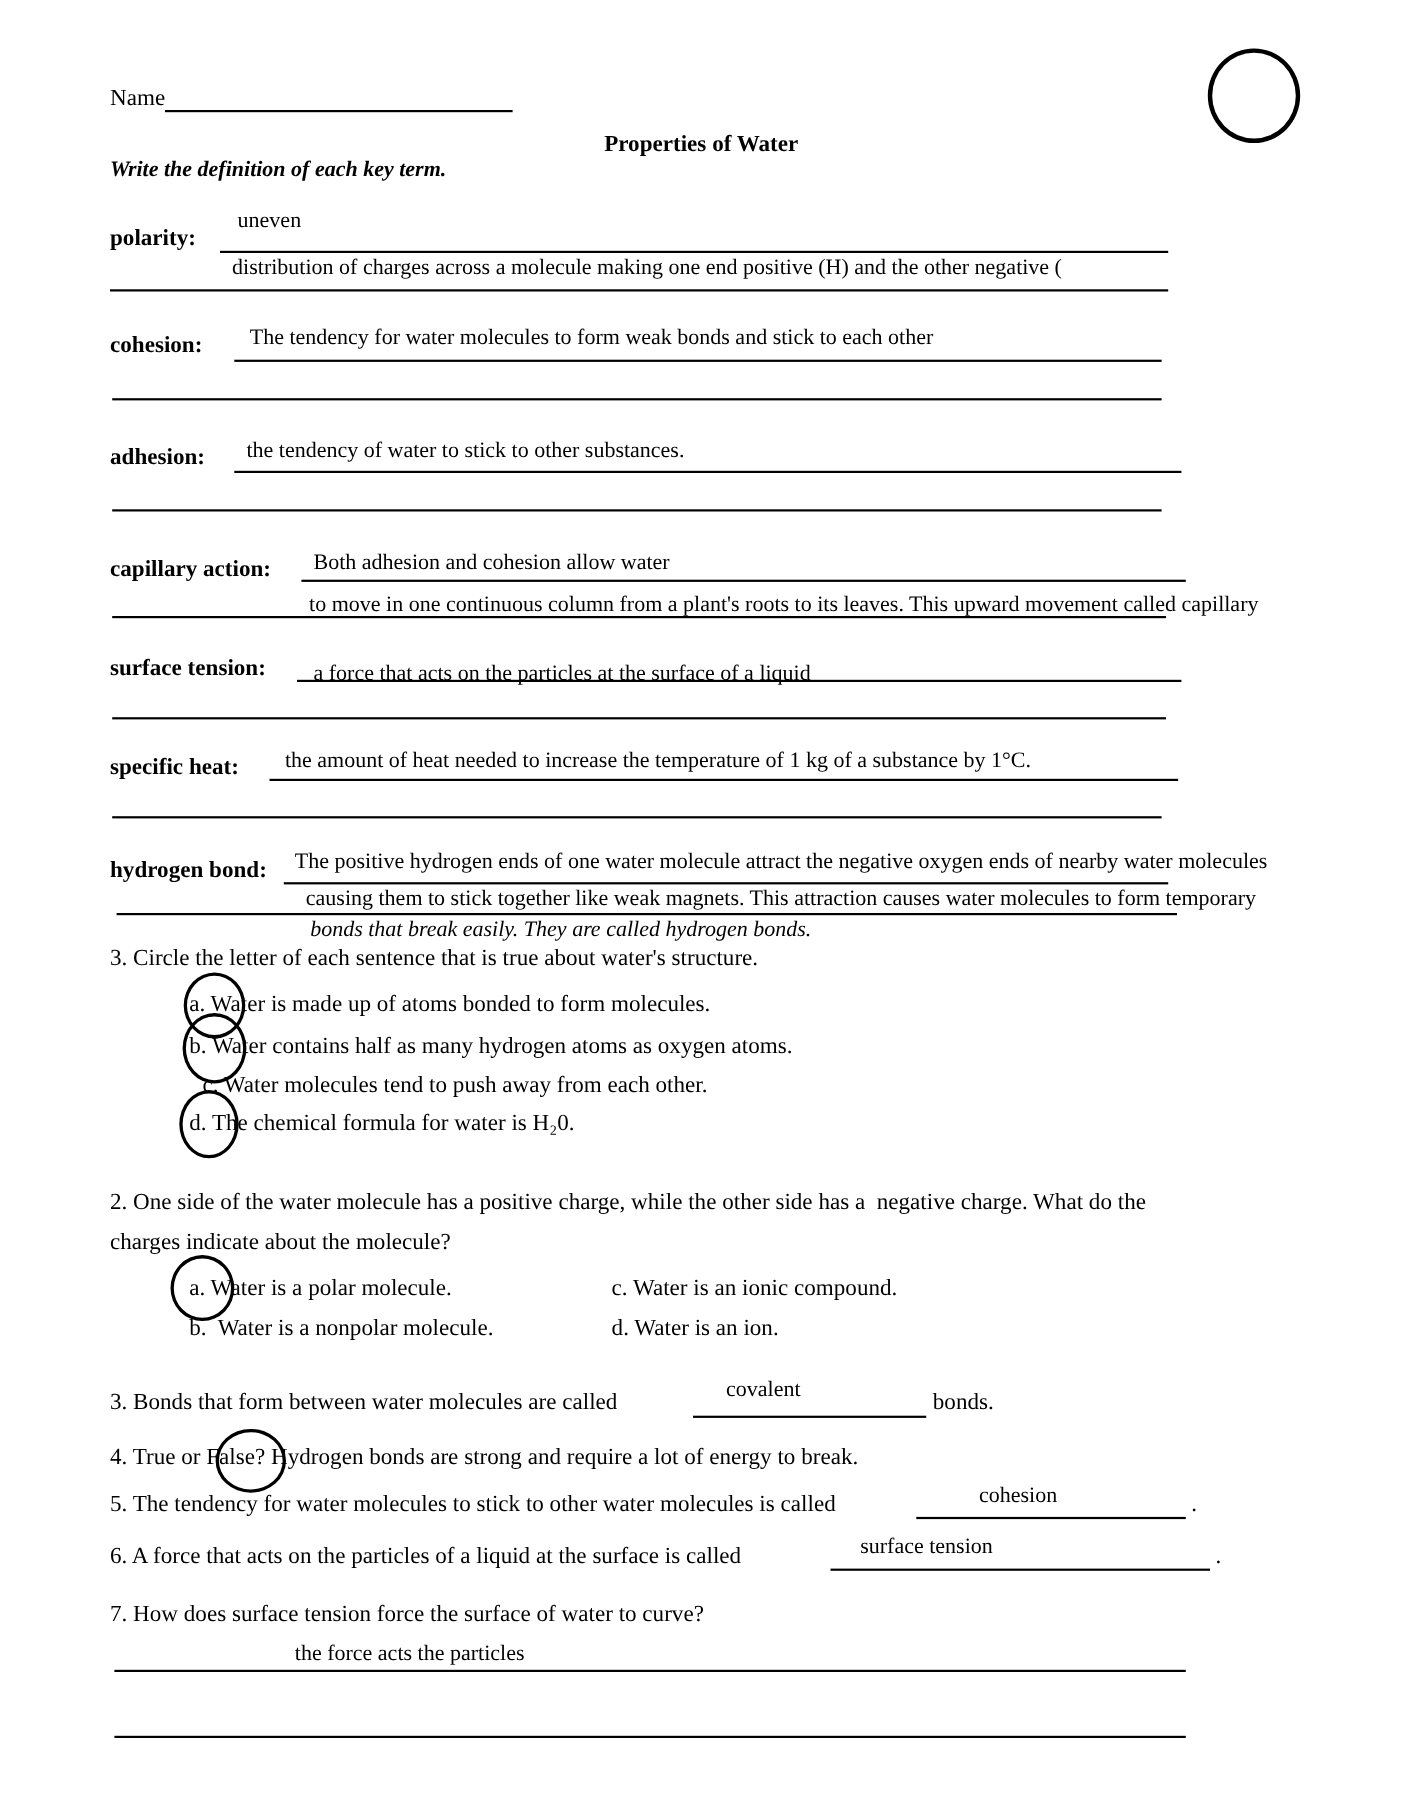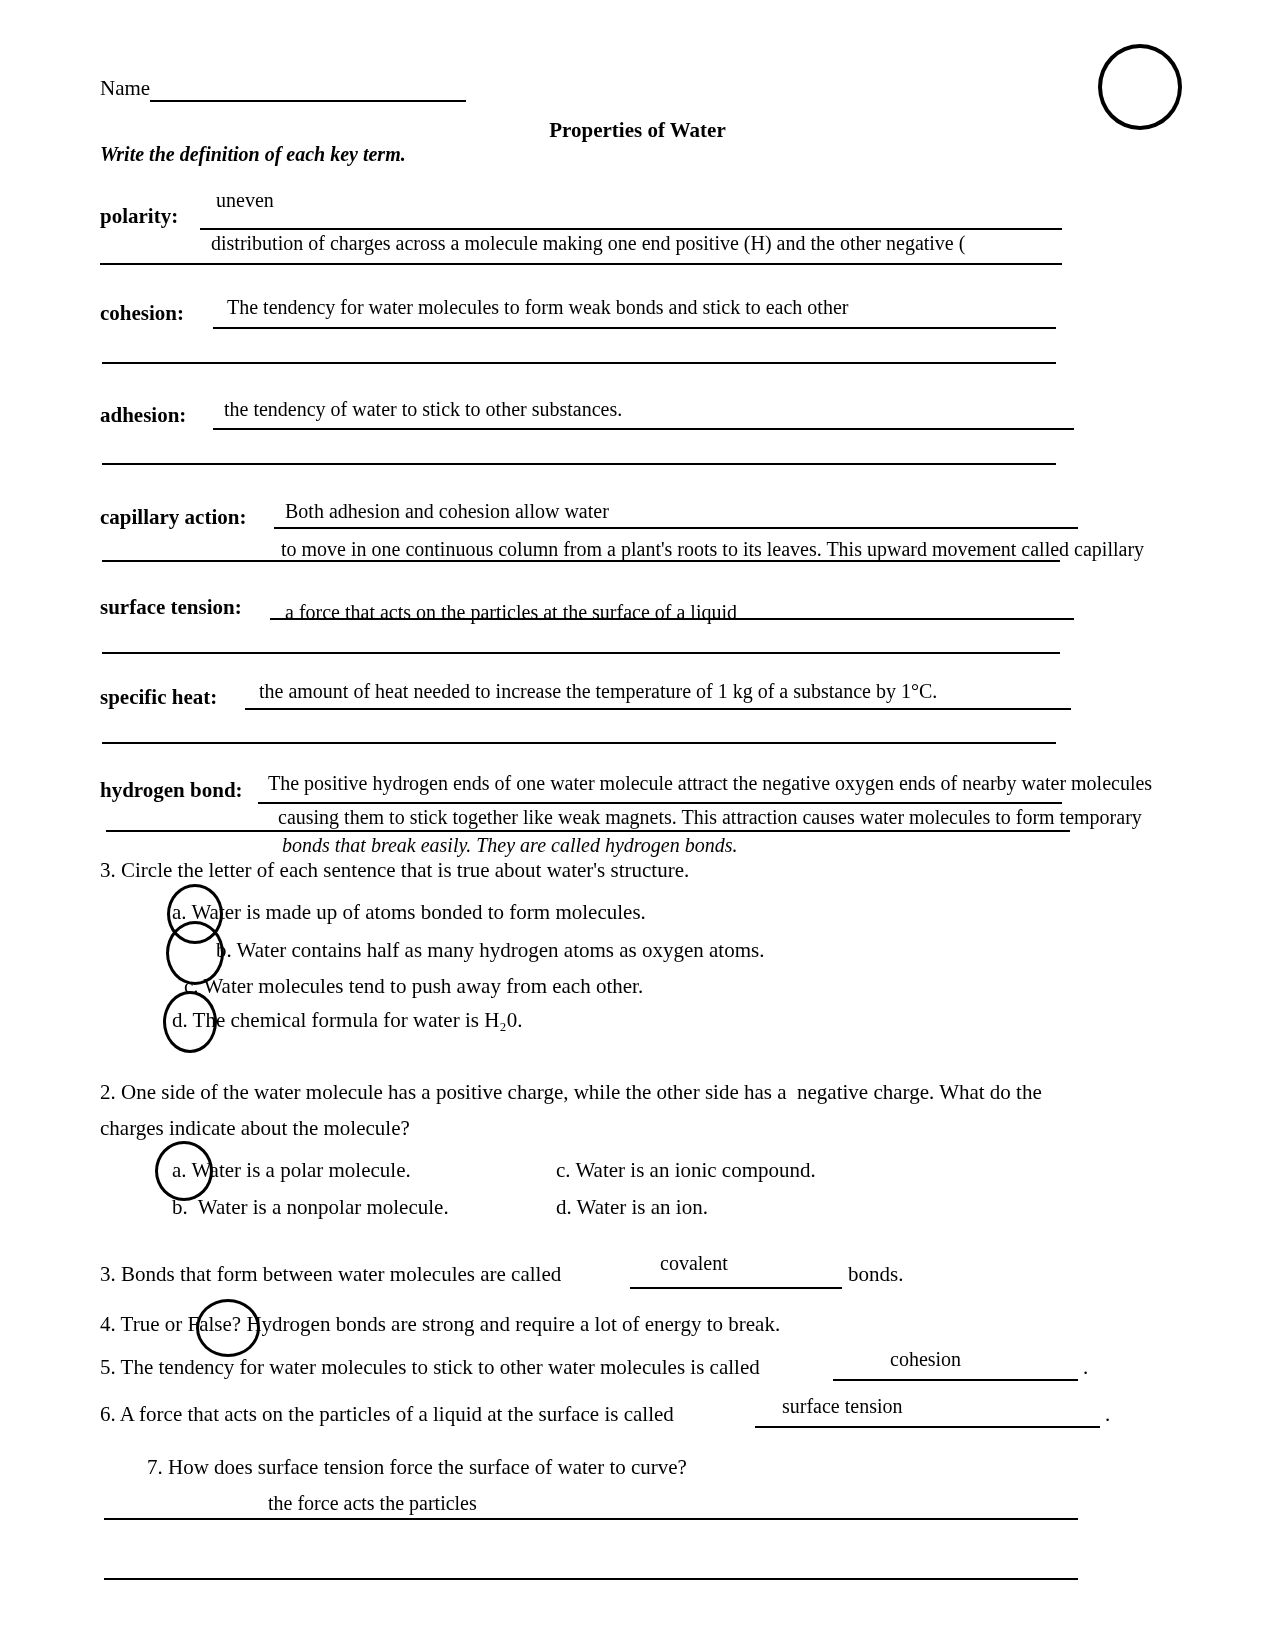--- a/index.html
+++ b/index.html
@@ -62,21 +62,21 @@
 
   <span class="term" style="left:100px; top:778px;">hydrogen bond:</span>
   <span class="ans" style="left:268px; top:772px;">The positive hydrogen ends of one water molecule attract the negative oxygen ends of nearby water molecules</span>
   <div class="line" style="left:258px; top:802px; width:804px;"></div>
   <span class="ans" style="left:278px; top:806px;">causing them to stick together like weak magnets. This attraction causes water molecules to form temporary</span>
   <div class="line" style="left:106px; top:830px; width:964px;"></div>
   <span class="ans" style="left:282px; top:834px;font-style:italic;">bonds that break easily. They are called hydrogen bonds.</span>
 
   <span class="t" style="left:100px; top:858px;">3. Circle the letter of each sentence that is true about water's structure.</span>
   <span class="t" style="left:172px; top:900px;">a. Water is made up of atoms bonded to form molecules.</span>
-  <span class="t" style="left:172px; top:938px;margin-left:44px;">b. Water contains half as many hydrogen atoms as oxygen atoms.</span>
+  <span class="t" style="left:172px; top:938px;">b. Water contains half as many hydrogen atoms as oxygen atoms.</span>
   <span class="t" style="left:184px; top:974px;">c. Water molecules tend to push away from each other.</span>
   <span class="t" style="left:172px; top:1008px;">d. The chemical formula for water is H₂0.</span>
   <div class="circ" style="left:167px; top:884px; width:50px; height:54px;"></div>
   <div class="circ" style="left:166px; top:921px; width:52px; height:58px;"></div>
   <div class="circ" style="left:163px; top:991px; width:48px; height:56px;"></div>
 
   <span class="t" style="left:100px; top:1080px;">2. One side of the water molecule has a positive charge, while the other side has a  negative charge. What do the</span>
   <span class="t" style="left:100px; top:1116px;">charges indicate about the molecule?</span>
   <span class="t" style="left:172px; top:1158px;">a. Water is a polar molecule.</span>
   <span class="t" style="left:556px; top:1158px;">c. Water is an ionic compound.</span>
@@ -95,18 +95,18 @@
   <span class="t" style="left:100px; top:1355px;">5. The tendency for water molecules to stick to other water molecules is called</span>
   <span class="ans" style="left:890px; top:1348px;">cohesion</span>
   <div class="line" style="left:833px; top:1379px; width:245px;"></div>
   <span class="t" style="left:1083px; top:1355px;">.</span>
 
   <span class="t" style="left:100px; top:1402px;">6. A force that acts on the particles of a liquid at the surface is called</span>
   <span class="ans" style="left:782px; top:1395px;text-align:right;">surface tension</span>
   <div class="line" style="left:755px; top:1426px; width:345px;"></div>
   <span class="t" style="left:1105px; top:1402px;">.</span>
 
-  <span class="t" style="left:100px; top:1455px;margin-left:47px;">7. How does surface tension force the surface of water to curve?</span>
+  <span class="t" style="left:100px; top:1455px;">7. How does surface tension force the surface of water to curve?</span>
   <span class="ans" style="left:268px; top:1492px;">the force acts the particles</span>
   <div class="line" style="left:104px; top:1518px; width:974px;"></div>
   <div class="line" style="left:104px; top:1578px; width:974px;"></div>
 
 </div>
 
 </body></html>

